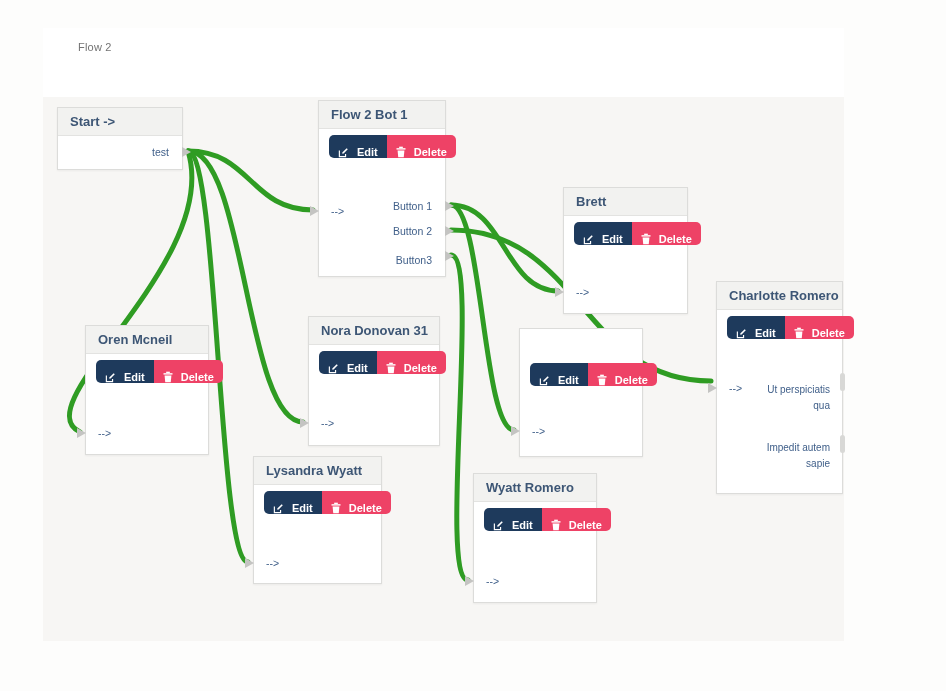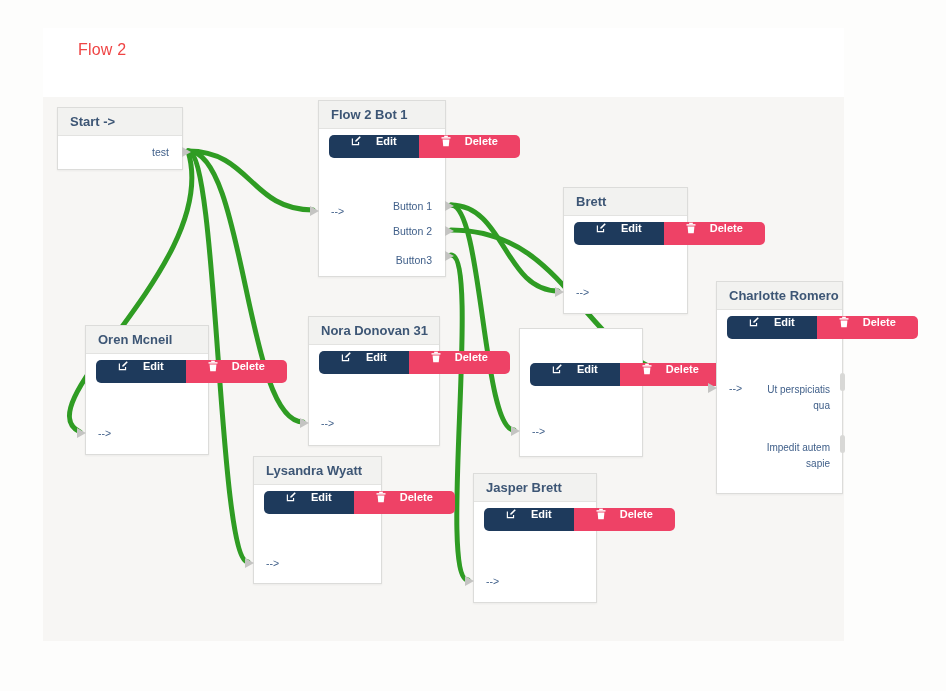--- a/index.html
+++ b/index.html
@@ -1,29 +1,29 @@
 <!DOCTYPE html>
 <html><head>
 <meta charset="utf-8">
 <style>
   html,body{margin:0;padding:0;width:946px;height:691px;overflow:hidden;
     font-family:"Liberation Sans","DejaVu Sans",sans-serif;background:#fdfdfc;}
   #stage{position:relative;width:946px;height:691px;}
   #header-bar{position:absolute;left:43px;top:28px;width:801px;height:69px;background:#ffffff;}
-  #flow-title{position:absolute;left:35px;top:13px;font-size:16px;font-weight:500;color:#ef4444;letter-spacing:.2px;text-align:center;}
+  #flow-title{position:absolute;left:35px;top:13px;font-size:11px;font-weight:500;color:#737373;letter-spacing:.2px;text-align:center;}
   #canvas{position:absolute;left:43px;top:97px;width:801px;height:544px;background:#f7f6f4;}
   #edge-svg{position:absolute;left:0;top:0;width:946px;height:691px;z-index:1;pointer-events:none;}
   #edge-svg path{pointer-events:stroke;}
   #node-layer{position:absolute;left:0;top:0;width:946px;height:691px;z-index:2;pointer-events:none;}
   .flow-node{position:absolute;background:#ffffff;border:1px solid #dcdcda;box-sizing:border-box;
     box-shadow:0 1px 2px rgba(0,0,0,.05);pointer-events:auto;}
   .node-header{height:28px;background:#f2f2f0;border-bottom:1px solid #e3e3e1;box-sizing:border-box;
     display:flex;align-items:center;padding:0 12px;font-size:13px;font-weight:600;color:#3d5675;white-space:nowrap;overflow:hidden;}
   .btn-row{position:absolute;left:10px;top:34px;display:flex;}
-  .btn{display:flex;align-items:flex-start;gap:14px;height:23px;padding:0 22px;font-size:11px;font-weight:700;color:#fff;cursor:pointer;}
+  .btn{display:flex;align-items:flex-end;gap:8px;height:23px;padding:0 9px;font-size:11px;font-weight:700;color:#fff;cursor:pointer;}
   .btn-edit{background:#1e3a5c;border-radius:5px 0 0 5px;}
   .btn-delete{background:#ee4266;border-radius:0 5px 5px 0;}
   .btn svg{display:block;}
   .port-in-label,.port-out-label{position:absolute;font-size:10.5px;color:#41608a;line-height:16px;height:16px;}
   .port-in-label{left:12px;}
   .port-out-label{right:13px;text-align:right;}
   .port-out-wide{position:absolute;right:12px;width:70px;text-align:right;font-size:10px;color:#41608a;line-height:16px;}
   .tri{position:absolute;width:0;height:0;border-top:5px solid transparent;border-bottom:5px solid transparent;
     border-left:9px solid #c4c4c2;}
   .tri-in{left:-9px;}
@@ -185,21 +185,21 @@
               <rect x="3.8" y="0.6" width="4.4" height="1.6" fill="#fff"></rect>
               <path d="M1.9 5.1h8.2l-.8 8.3H2.7z" fill="#fff"></path>
             </svg>
             <span>Delete</span>
           </div>
         </div>
         <span class="tri tri-in" style="top: 97px;"></span>
         <div class="port-in-label" style="top: 94px;">--&gt;</div>
       </div>
       <div class="flow-node" style="left: 473px; top: 473px; width: 124px; height: 130px;">
-        <div class="node-header">Jasper Brett</div>
+        <div class="node-header">Wyatt Romero</div>
         <div class="btn-row">
           <div class="btn btn-edit" style="background: rgb(30, 58, 92);">
             <svg width="11" height="11" viewBox="0 0 16 16">
               <path d="M2 5v9h9v-4" stroke="#fff" stroke-width="1.7" fill="none"></path>
               <path d="M6.2 9.9l2-.5 6-6-1.6-1.6-6 6z" fill="#fff"></path>
             </svg>
             <span>Edit</span>
           </div>
           <div class="btn btn-delete" style="background: rgb(238, 66, 102);">
             <svg width="10" height="12" viewBox="0 0 12 14">

